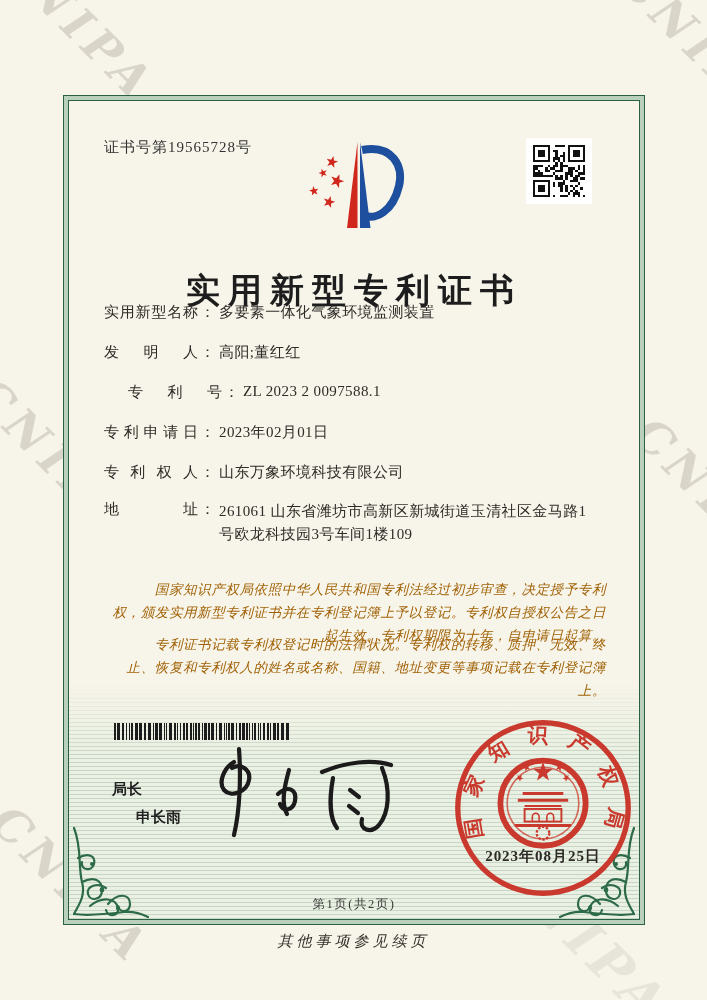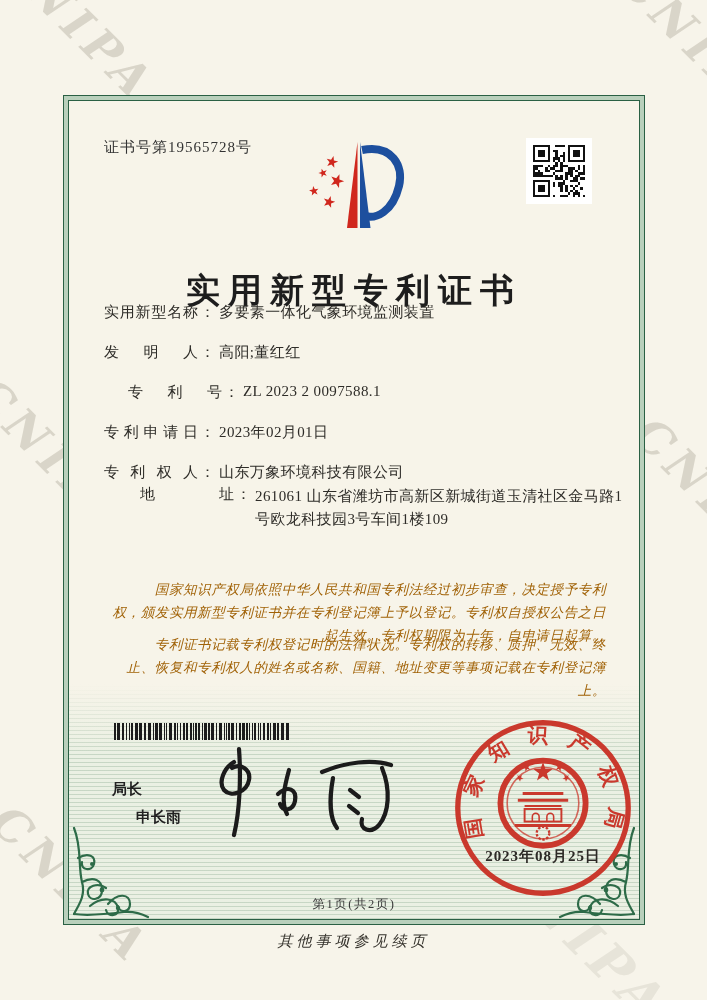--- a/index.html
+++ b/index.html
@@ -286,21 +286,21 @@
   </div>
   <div class="row" style="top:287px;margin-left:24px;">
     <span class="lab">专利号</span><span class="colon">：</span><span class="val">ZL 2023 2 0097588.1</span>
   </div>
   <div class="row" style="top:327px;">
     <span class="lab">专利申请日</span><span class="colon">：</span><span class="val">2023年02月01日</span>
   </div>
   <div class="row" style="top:367px;">
     <span class="lab">专利权人</span><span class="colon">：</span><span class="val">山东万象环境科技有限公司</span>
   </div>
-  <div class="row" style="top:389px;margin-left:36px;">
+  <div class="row" style="top:404px;">
     <span class="lab">地址</span><span class="colon">：</span><span class="val wrap">261061 山东省潍坊市高新区新城街道玉清社区金马路1号欧龙科技园3号车间1楼109</span>
   </div>
 
 
   <div class="para" style="top:482px;">国家知识产权局依照中华人民共和国专利法经过初步审查，决定授予专利权，颁发实用新型专利证书并在专利登记簿上予以登记。专利权自授权公告之日起生效。专利权期限为十年，自申请日起算。</div>
   <div class="para" style="top:537px;">专利证书记载专利权登记时的法律状况。专利权的转移、质押、无效、终止、恢复和专利权人的姓名或名称、国籍、地址变更等事项记载在专利登记簿上。</div>
 
   <svg class="barcode" id="barcode-svg" width="178" height="17" viewBox="0 0 178 17" shape-rendering="crispEdges">
       <rect x="0" y="0" width="2" height="17" fill="#1c1c1c"></rect>
       <rect x="3" y="0" width="3" height="17" fill="#1c1c1c"></rect>

